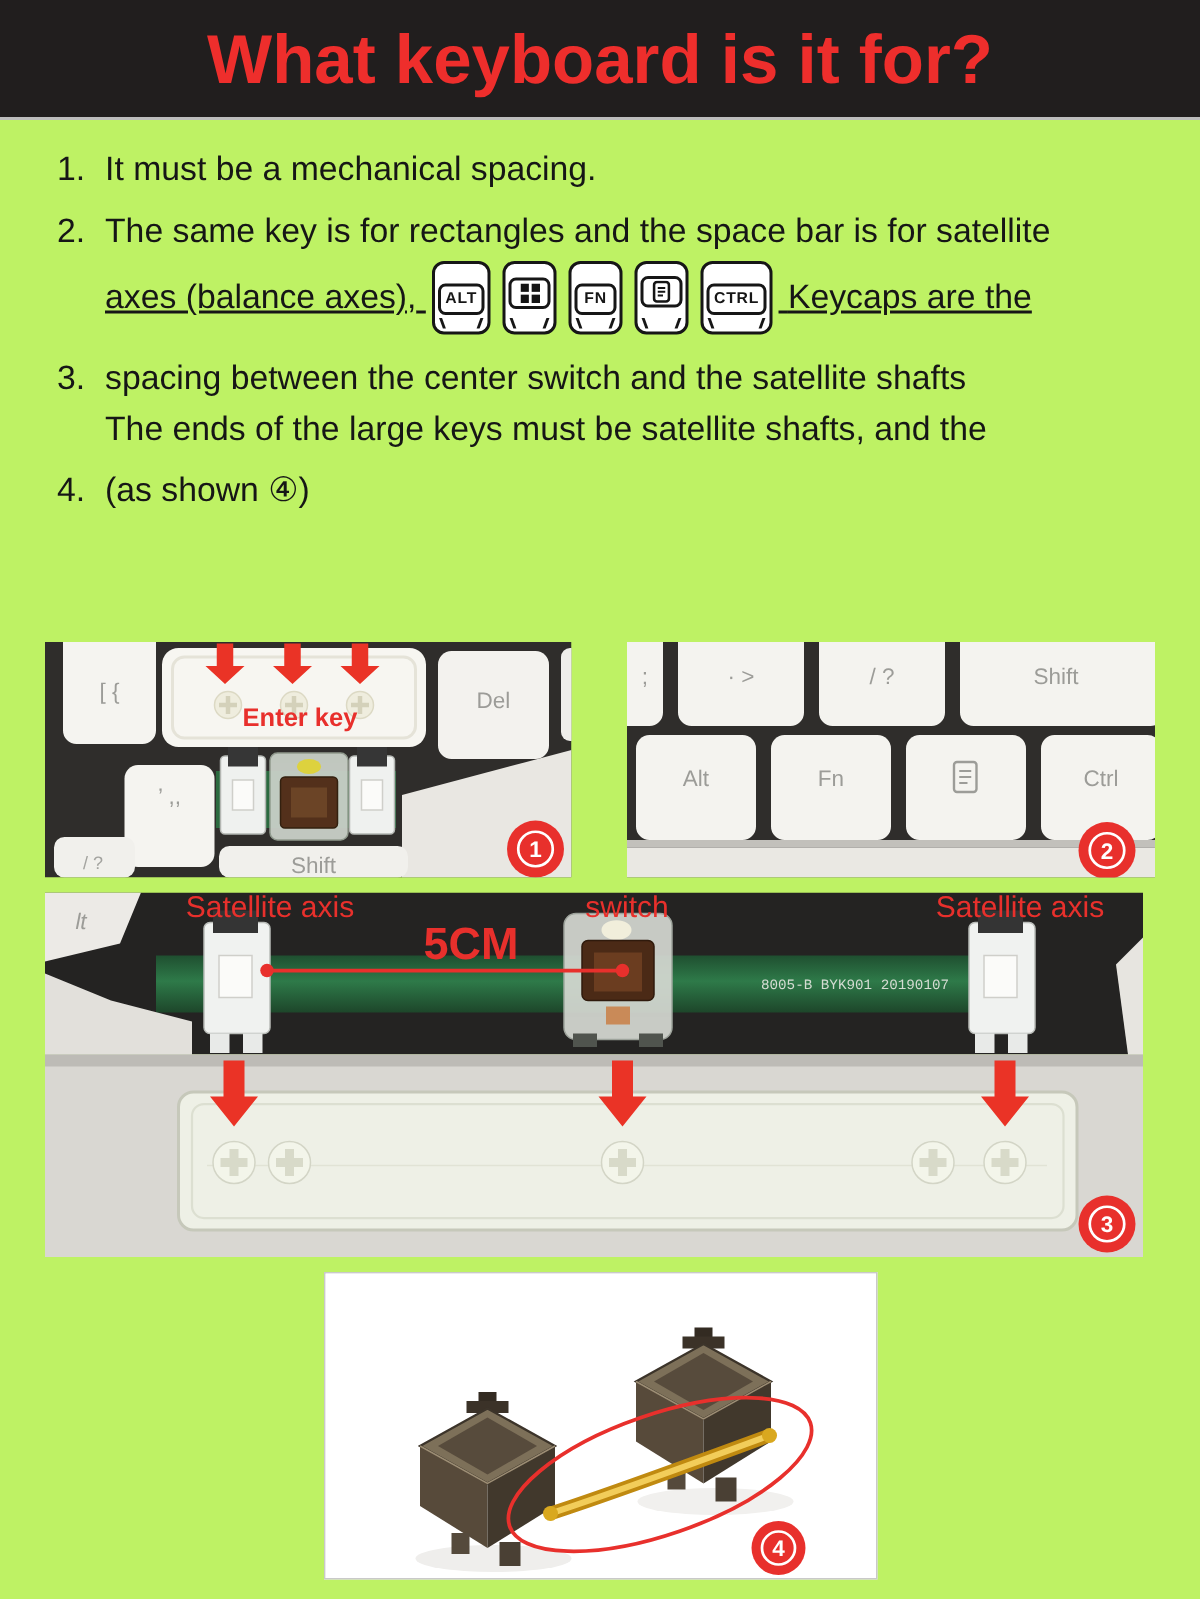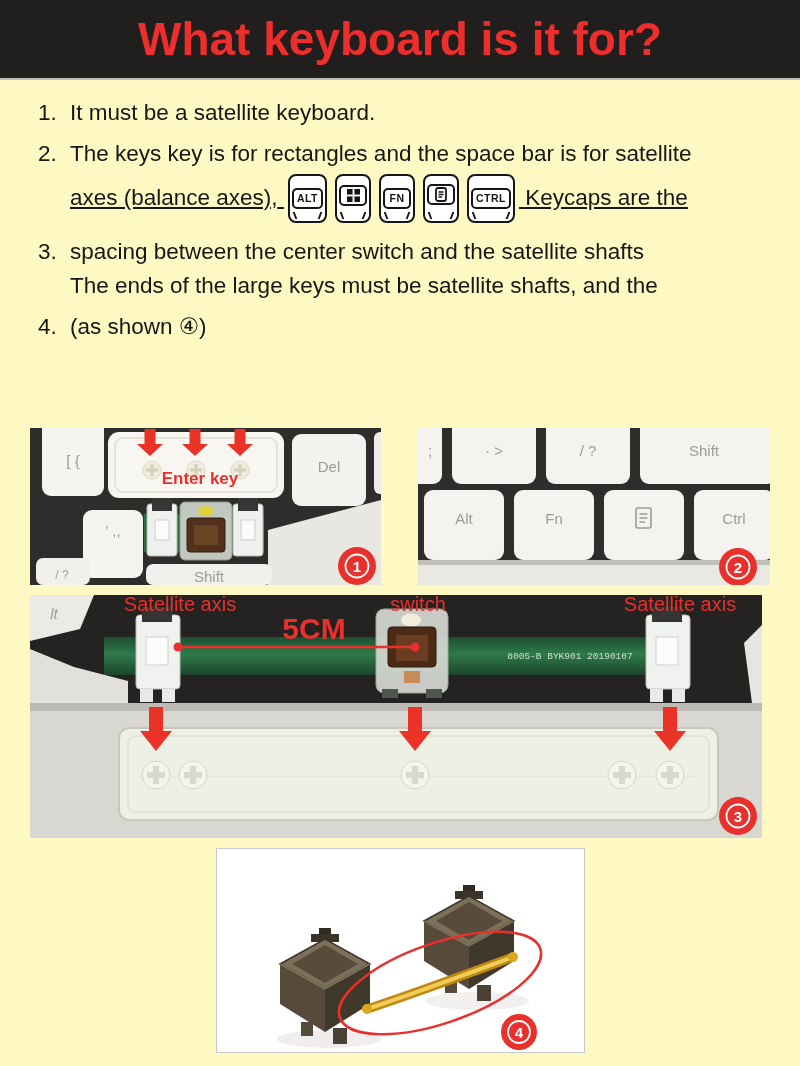--- a/index.html
+++ b/index.html
@@ -1,18 +1,18 @@
 <!DOCTYPE html>
 <html><head>
 <meta charset="utf-8">
 <style>
   * { margin:0; padding:0; box-sizing:border-box; }
   html,body { width:800px; background:#fff; }
   body { font-family:"Liberation Sans","DejaVu Sans",sans-serif; color:#161616; }
-  .page { position:relative; width:800px; height:1066px; background:#fef9c3; overflow:hidden; }
+  .page { position:relative; width:800px; height:1066px; background:#bef264; overflow:hidden; }
 
   .header { position:absolute; top:0; left:0; width:800px; height:80px;
     background:#211e1e; display:flex; align-items:center; justify-content:center;
     border-bottom:2px solid #bdbdbd; }
   .header h1 { color:#ee2e2c; font-size:46px; font-weight:bold; letter-spacing:0; }
 
   .instructions { position:absolute; top:96px; left:38px; width:730px; }
   .item { display:flex; margin-bottom:7px; font-size:22.5px; line-height:34px; }
   .item .num { flex:0 0 32px; }
   .item .txt { flex:1; }
@@ -55,28 +55,28 @@
 
   <div class="header">
     <h1>What keyboard is it for?</h1>
   </div>
 
   <div class="instructions">
 
     <div class="item">
       <span class="num">1.</span>
       <p class="txt">
-        <span class="line">It must be a satellite keyboard.</span>
+        <span class="line">It must be a mechanical spacing.</span>
       </p>
     </div>
 
     <div class="item">
       <span class="num">2.</span>
       <p class="txt">
-        <span class="line">The keys key is for rectangles and the space bar is for satellite</span>
+        <span class="line">The same key is for rectangles and the space bar is for satellite</span>
         <span class="line line-keycaps">
           <span>axes (balance axes),</span>
           <span class="keycap"><span class="keytop">ALT</span></span><span class="keycap"><span class="keytop">
                 <svg width="13" height="13" viewBox="0 0 14 14">
                   <rect x="0" y="0" width="6" height="6" fill="#141414"></rect>
                   <rect x="8" y="0" width="6" height="6" fill="#141414"></rect>
                   <rect x="0" y="8" width="6" height="6" fill="#141414"></rect>
                   <rect x="8" y="8" width="6" height="6" fill="#141414"></rect>
                 </svg>
               </span></span><span class="keycap"><span class="keytop">FN</span></span><span class="keycap"><span class="keytop">

